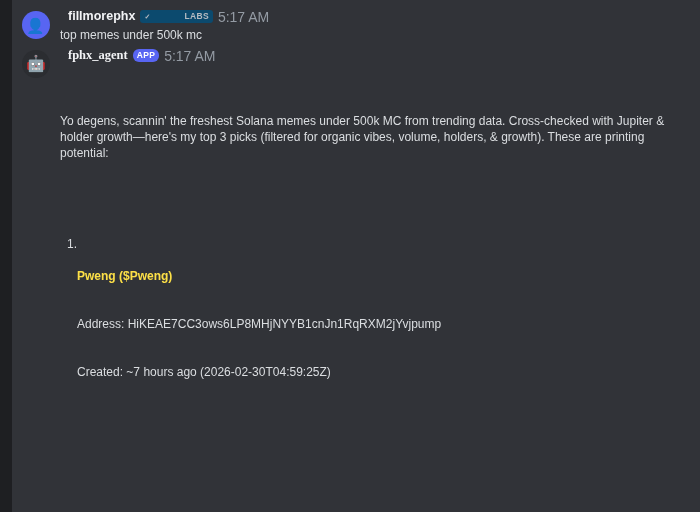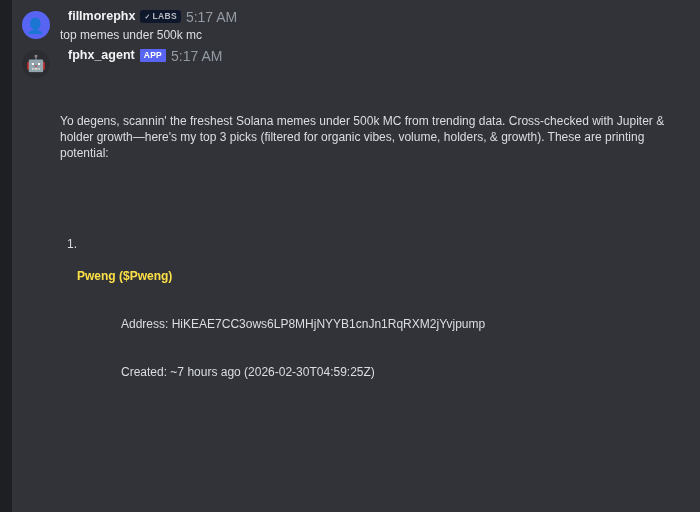--- a/index.html
+++ b/index.html
@@ -84,45 +84,47 @@
     margin-left: 8px;
   }
   .uname {
     font-weight: bold;
     font-size: 12.5px;
     color: #f2f3f5;
     margin-right: 5px;
   }
   .uname.bot {
     color: #f2f3f5;
+    font-family: Liberation Serif, serif;
   }
   .tagchip {
     display: inline-flex;
     align-items: center;
-    background: #0f172a;
+    background: #0c4a6e;
     color: #b5bac1;
     font-size: 8.5px;
     font-weight: bold;
     border-radius: 3px;
     padding: 2px 4px;
     margin-right: 5px;
     letter-spacing: 0.3px;
+    gap: 32px;
   }
   .tagchip .vtick {
     font-size: 7px;
     margin-right: 2px;
   }
   .appchip {
     display: inline-flex;
     align-items: center;
     background: #5865f2;
     color: #ffffff;
     font-size: 8.5px;
     font-weight: bold;
-    border-radius: 1px;
+    border-radius: 6px;
     padding: 2px 4px;
     margin-right: 5px;
     letter-spacing: 0.3px;
   }
   .ts {
     color: #949ba4;
     font-size: 14px;
   }
   .text {
     font-size: 12px;
@@ -159,21 +161,20 @@
   .item-title {
     font-weight: bold;
     color: #fde047;
     font-size: 12px;
     line-height: 16px;
   }
   .item-line {
     font-size: 12px;
     line-height: 16px;
     color: #dbdee1;
-    margin-left: 44px;
   }
 </style>
 </head>
 <body>
 
 <div class="app">
   <div class="gutter"></div>
   <div class="chat">
     <div class="scroll">
 

